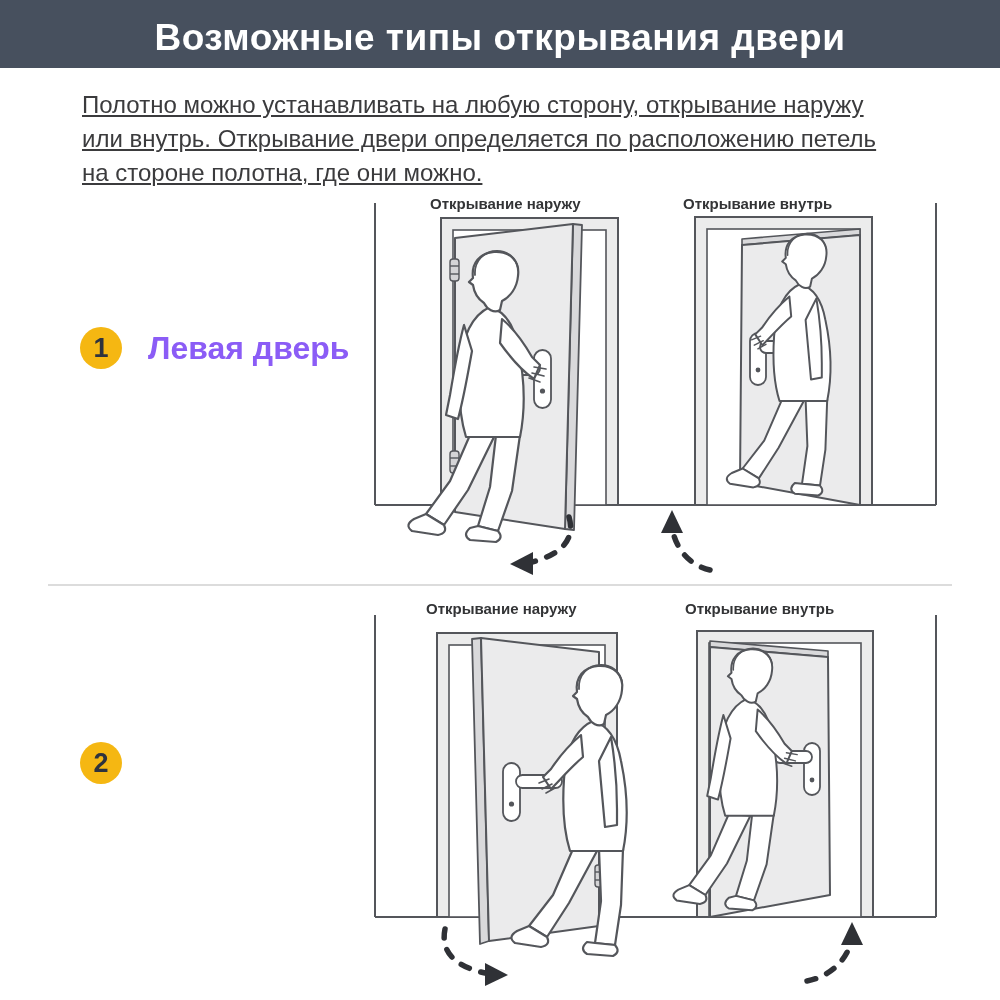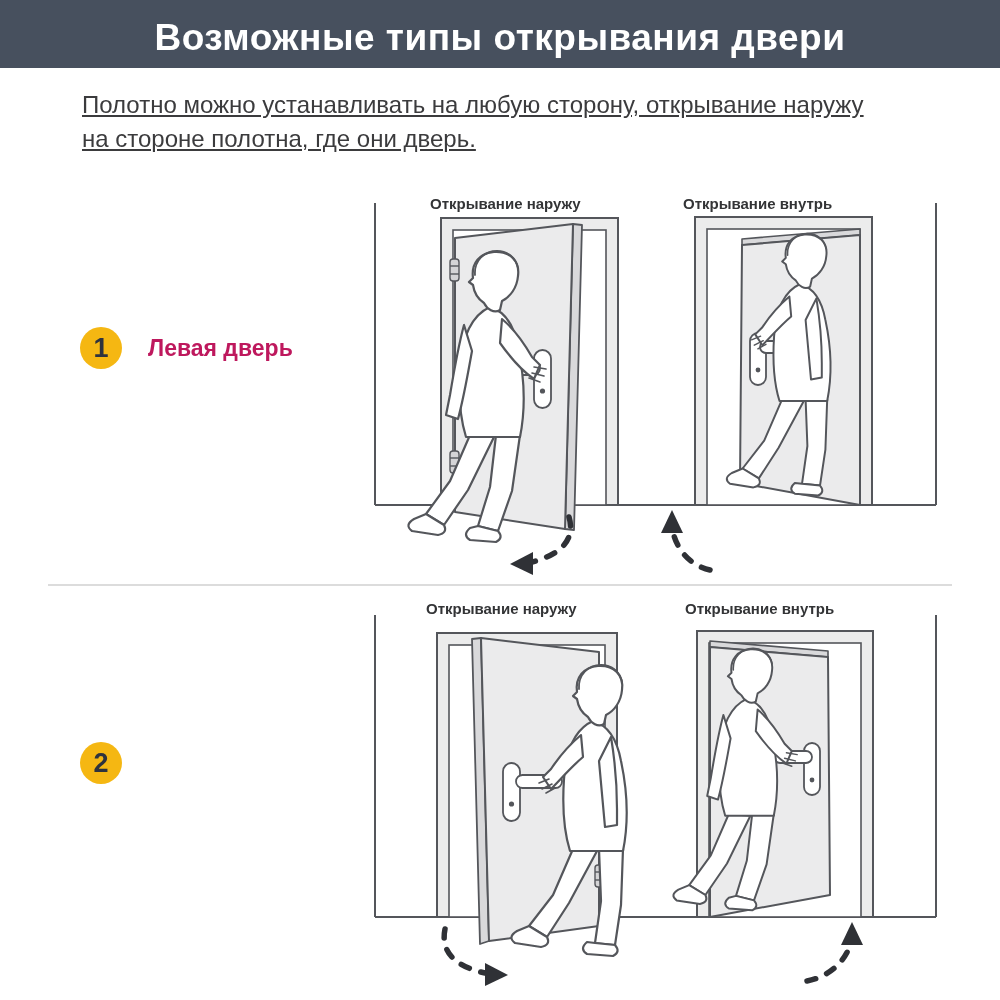--- a/index.html
+++ b/index.html
@@ -9,21 +9,21 @@
   #header-bar{position:absolute;left:0;top:0;width:1000px;height:68px;background:#47505E;
               display:flex;align-items:center;justify-content:center;}
   #page-title{color:#FFFFFF;font-size:37px;font-weight:bold;letter-spacing:.5px;margin-top:8px;}
   
   #intro{position:absolute;left:82px;top:88px;width:870px;color:#3B3B3D;font-size:24px;
          line-height:34px;text-decoration:underline;}
   
   .section-label{position:absolute;left:80px;display:flex;align-items:center;gap:26px;}
   .badge{width:42px;height:42px;border-radius:50%;background:#F5B712;color:#2E333E;
          font-size:27px;font-weight:bold;display:flex;align-items:center;justify-content:center;}
-  .label-text{font-size:23px;font-weight:bold;color:#be185d;text-align:center;}
+  .label-text{font-size:32px;font-weight:bold;color:#8b5cf6;text-align:center;}
   
   .diagram-caption{position:absolute;width:200px;text-align:left;font-size:15px;
                    font-weight:bold;color:#333436;}
   .cell-svg{position:absolute;width:310px;height:395px;}
   #divider{position:absolute;left:48px;top:584px;width:904px;height:0;
            border-top:2px solid #DCDCDC;}
   svg{display:block;}
 </style>
 </head>
 <body>
@@ -58,21 +58,22 @@
       </g>
     </defs>
   </svg>
 
   <div id="header-bar">
     <div id="page-title">Возможные типы открывания двери</div>
   </div>
 
   <div id="intro">
     <div>Полотно можно устанавливать на любую сторону, открывание наружу</div>
-    <div>на стороне полотна, где они дверь.</div>
+    <div>или внутрь. Открывание двери определяется по расположению петель</div>
+    <div>на стороне полотна, где они можно.</div>
   </div>
 
   <div class="section-label" style="top:327px;">
     <div class="badge">1</div>
     <div class="label-text">Левая дверь</div>
   </div>
 
   <div class="section-label" style="top:742px;">
     <div class="badge">2</div>
   </div>

